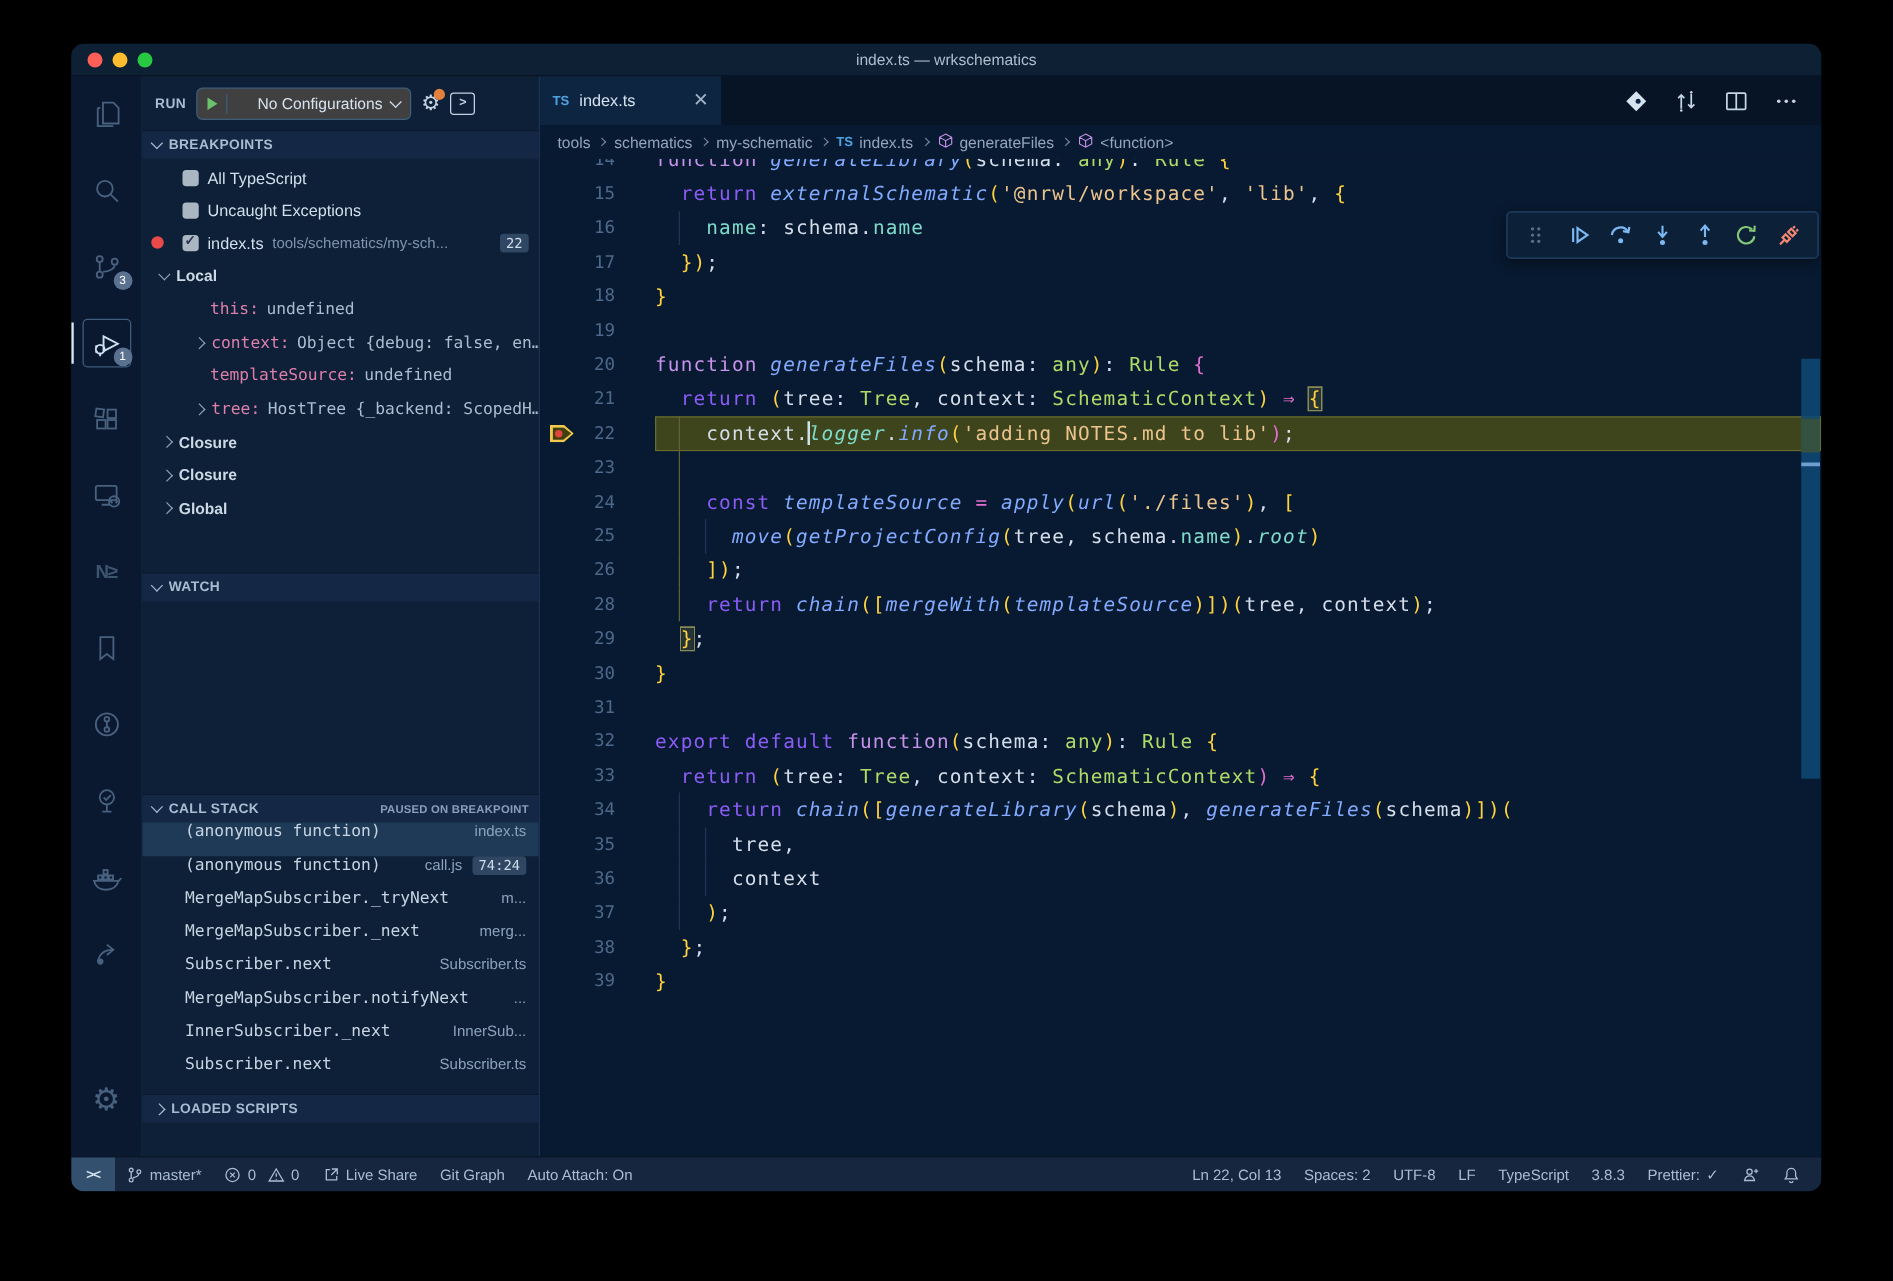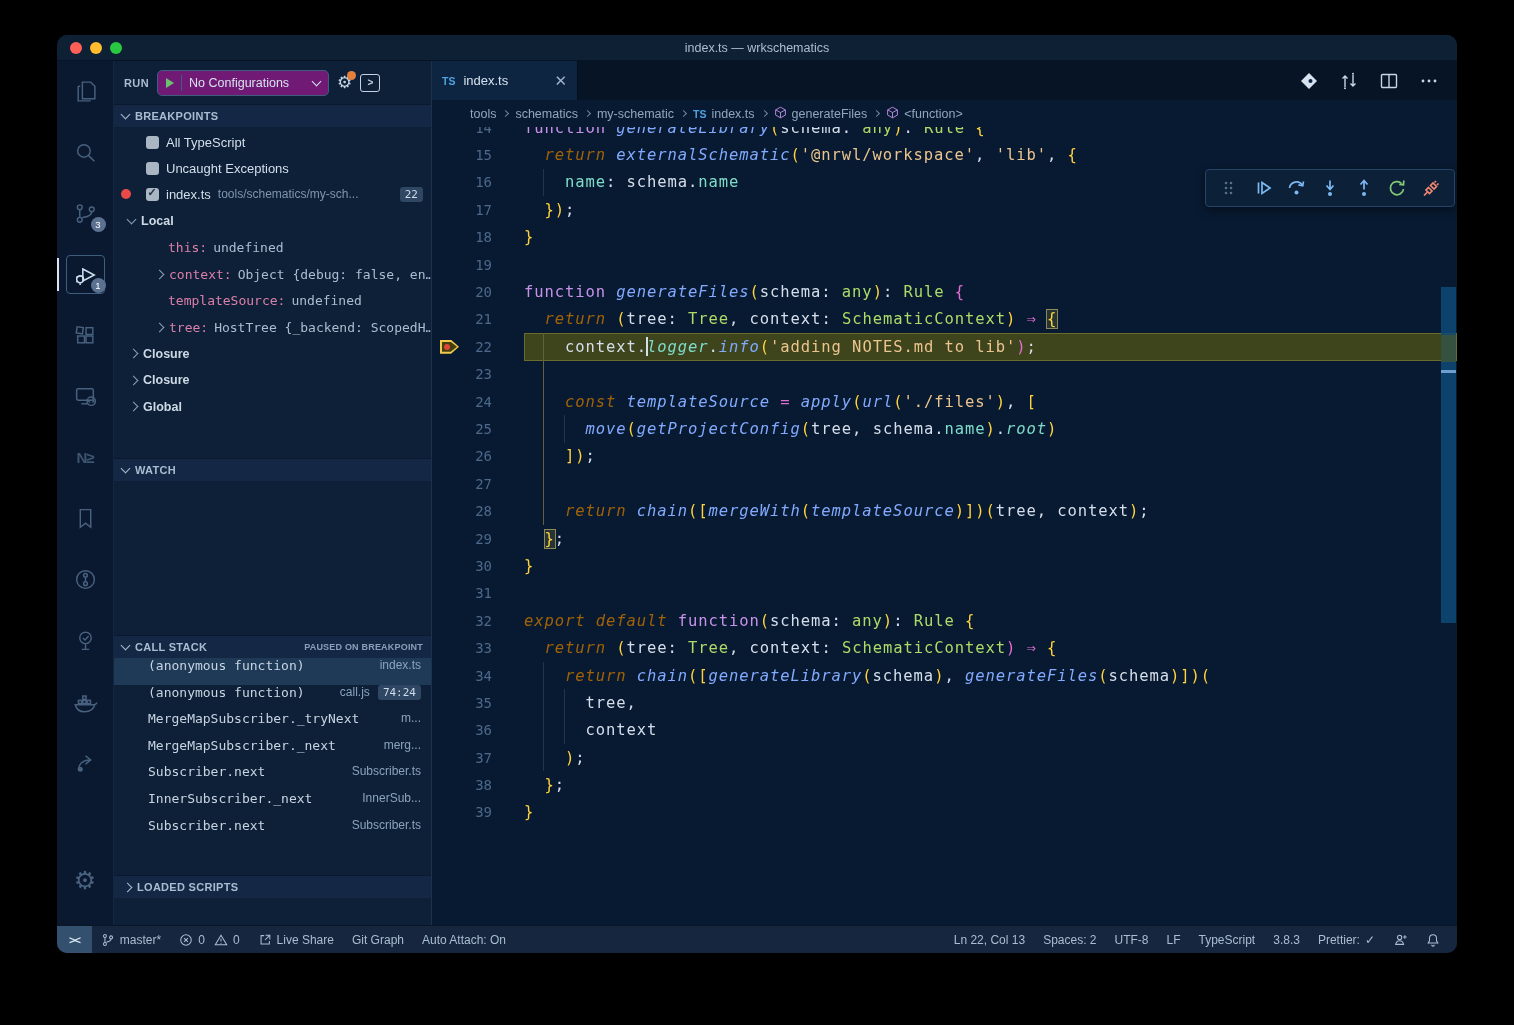--- a/index.html
+++ b/index.html
@@ -39,21 +39,21 @@
               display:flex; align-items:center; justify-content:center; padding:0 3px; }
   .act-gear { margin-top:auto; margin-bottom:14px; font-size:25px; line-height:1; color:#48617f; }
   .nx-text { font-size:15px; font-weight:bold; color:#3d556f; letter-spacing:-1px; }
 
   
   .sidebar { width:318px; flex:0 0 318px; background:#0e2037; display:flex; flex-direction:column;
              border-right:1px solid #1b3150; font-size:13px; color:#cdd9e5; }
   .run-toolbar { height:43px; flex:0 0 43px; display:flex; align-items:center; padding:0 10px; gap:8px; }
   .run-label { font-size:11px; font-weight:bold; color:#a9bdd1; letter-spacing:.4px; }
   .config-select { height:26px; flex:0 0 172px; border:1px solid #3f5d7c; border-radius:5px;
-             display:flex; align-items:center; padding:12px 8px; gap:7px; background:#701a75; }
+             display:flex; align-items:center; padding:12px 8px; gap:7px; background:#404040;text-align:right; }
   .play-tri { width:0; height:0; border-left:8px solid #6cc26c; border-top:5px solid transparent;
              border-bottom:5px solid transparent; }
   .config-divider { width:1px; height:16px; background:#3f5d7c; }
   .config-text { font-size:12.5px; color:#d7e2ee; flex:1; white-space:nowrap; }
   .gear-wrap { position:relative; font-size:17px; color:#c3d3e3; line-height:1; }
   .gear-dot { position:absolute; right:-4px; top:-3px; width:9px; height:9px; border-radius:50%;
              background:#e2803c; }
   .console-icon { width:20px; height:18px; border:1.4px solid #c3d3e3; border-radius:3px;
              display:flex; align-items:center; justify-content:center; font-size:10px;
              color:#c3d3e3; font-weight:bold; }
@@ -98,38 +98,38 @@
   .tabbar { height:39px; flex:0 0 39px; background:#061426; display:flex; align-items:stretch; }
   .tab { width:146px; background:#0e2542; display:flex; align-items:center; padding:0 10px; gap:8px;
          border-right:1px solid #04101f; }
   .ts-badge { color:#4ea1e0; font-size:10.5px; font-weight:bold; }
   .tab-name { color:#d5e2ef; font-size:13px; flex:1; }
   .tab-close { color:#9fb3c8; font-size:15px; line-height:1; }
   .editor-actions { margin-left:auto; display:flex; align-items:center; gap:20px; padding-right:18px; }
   .editor-actions svg { stroke:#c6d6e6; fill:none; stroke-width:1.4; }
 
   .breadcrumbs { height:27px; flex:0 0 27px; display:flex; align-items:center; padding:0 14px;
-         gap:7px; font-size:12.5px; color:#90a6bc; background:#081a31; position:relative; z-index:3;margin-left:24px; }
+         gap:7px; font-size:12.5px; color:#90a6bc; background:#081a31; position:relative; z-index:3; }
   .bc-sep { width:5px; height:5px; border-right:1.4px solid #6c849c; border-top:1.4px solid #6c849c;
          transform:rotate(45deg); flex:0 0 auto; }
   .bc-item { display:flex; align-items:center; gap:5px; white-space:nowrap; }
   .bc-cube svg { stroke:#c792ea; fill:none; stroke-width:1.1; }
 
   .code-area { flex:1; position:relative; overflow:hidden; }
   .code-lines { margin-top:-13px; }
   .code-line { height:27.4px; display:flex; position:relative; align-items:center;
          font-family:"DejaVu Sans Mono", monospace; font-size:15.5px; letter-spacing:0.92px; }
   .line-num { width:60px; flex:0 0 60px; text-align:right; color:#4c688a; font-size:14px;
          letter-spacing:0; z-index:2; }
   .line-text { flex:1; margin-left:32px; white-space:pre; position:relative; height:100%;
          display:flex; align-items:center; }
   .code-line.current .line-text { background:#3e451c; box-shadow:inset 0 0 0 1px rgba(216,214,90,.28); }
   .guide { position:absolute; top:0; bottom:0; width:1px; background:#1c3553; }
   .guide.active { background:#63613a; }
-  .tk-k{color:#a16207;font-style:italic} .tk-K{color:#c792ea}
+  .tk-k{color:#8b5cf6;} .tk-K{color:#c792ea}
   .tk-f{color:#82aaff;font-style:italic}
   .tk-t{color:#7fdbca} .tk-ti{color:#7fdbca;font-style:italic}
   .tk-g{color:#addb67} .tk-s{color:#ecc48d} .tk-d{color:#d6deeb}
   .tk-y{color:#ffd23e} .tk-p{color:#e26ed0}
   .tk-b{color:#ffd23e; box-shadow:0 0 0 1px #8a8a5a; background:rgba(130,130,70,.25)}
   .cursor { display:inline-block; width:2px; height:19px; background:#cfe0e8;
          vertical-align:middle; margin:0 -1px; }
   .bp-arrow-wrap { position:absolute; left:8px; top:50%; transform:translateY(-50%);
          width:19px; height:14px; z-index:3; }
   .bp-arrow-outer { position:absolute; inset:0; background:#f2c94c;
@@ -362,20 +362,24 @@
               <span class="frame-fn">MergeMapSubscriber._tryNext</span>
               <span class="frame-file">m...</span>
             </div>
             <div class="stack-row">
               <span class="frame-fn">MergeMapSubscriber._next</span>
               <span class="frame-file">merg...</span>
             </div>
             <div class="stack-row">
               <span class="frame-fn">Subscriber.next</span>
               <span class="frame-file">Subscriber.ts</span>
+            </div>
+            <div class="stack-row">
+              <span class="frame-fn">MergeMapSubscriber.notifyNext</span>
+              <span class="frame-file">...</span>
             </div>
             <div class="stack-row">
               <span class="frame-fn">InnerSubscriber._next</span>
               <span class="frame-file">InnerSub...</span>
             </div>
             <div class="stack-row">
               <span class="frame-fn">Subscriber.next</span>
               <span class="frame-file">Subscriber.ts</span>
             </div>
           </div>
@@ -556,24 +560,20 @@
               </div>
               <div class="code-line">
                 <span class="line-num">25</span>
                 <div class="line-text"><span class="guide active" style="left: 19.46px;"></span><span class="guide" style="left: 39.92px;"></span><span class="tk-d">      </span><span class="tk-f">move</span><span class="tk-y">(</span><span class="tk-f">getProjectConfig</span><span class="tk-y">(</span><span class="tk-d">tree</span><span class="tk-d">, </span><span class="tk-d">schema</span><span class="tk-d">.</span><span class="tk-t">name</span><span class="tk-y">)</span><span class="tk-d">.</span><span class="tk-ti">root</span><span class="tk-y">)</span></div>
               </div>
               <div class="code-line">
                 <span class="line-num">26</span>
                 <div class="line-text"><span class="guide active" style="left: 19.46px;"></span><span class="tk-d">    </span><span class="tk-y">])</span><span class="tk-d">;</span></div>
               </div>
               <div class="code-line">
-                <span class="line-num">27</span>
-                <div class="line-text"><span class="guide active" style="left: 19.46px;"></span></div>
-              </div>
-              <div class="code-line">
                 <span class="line-num">28</span>
                 <div class="line-text"><span class="guide active" style="left: 19.46px;"></span><span class="tk-d">    </span><span class="tk-k">return </span><span class="tk-f">chain</span><span class="tk-y">([</span><span class="tk-f">mergeWith</span><span class="tk-y">(</span><span class="tk-f">templateSource</span><span class="tk-y">)])(</span><span class="tk-d">tree</span><span class="tk-d">, </span><span class="tk-d">context</span><span class="tk-y">)</span><span class="tk-d">;</span></div>
               </div>
               <div class="code-line">
                 <span class="line-num">29</span>
                 <div class="line-text"><span class="tk-d">  </span><span class="tk-b">}</span><span class="tk-d">;</span></div>
               </div>
               <div class="code-line">
                 <span class="line-num">30</span>
                 <div class="line-text"><span class="tk-y">}</span></div>

